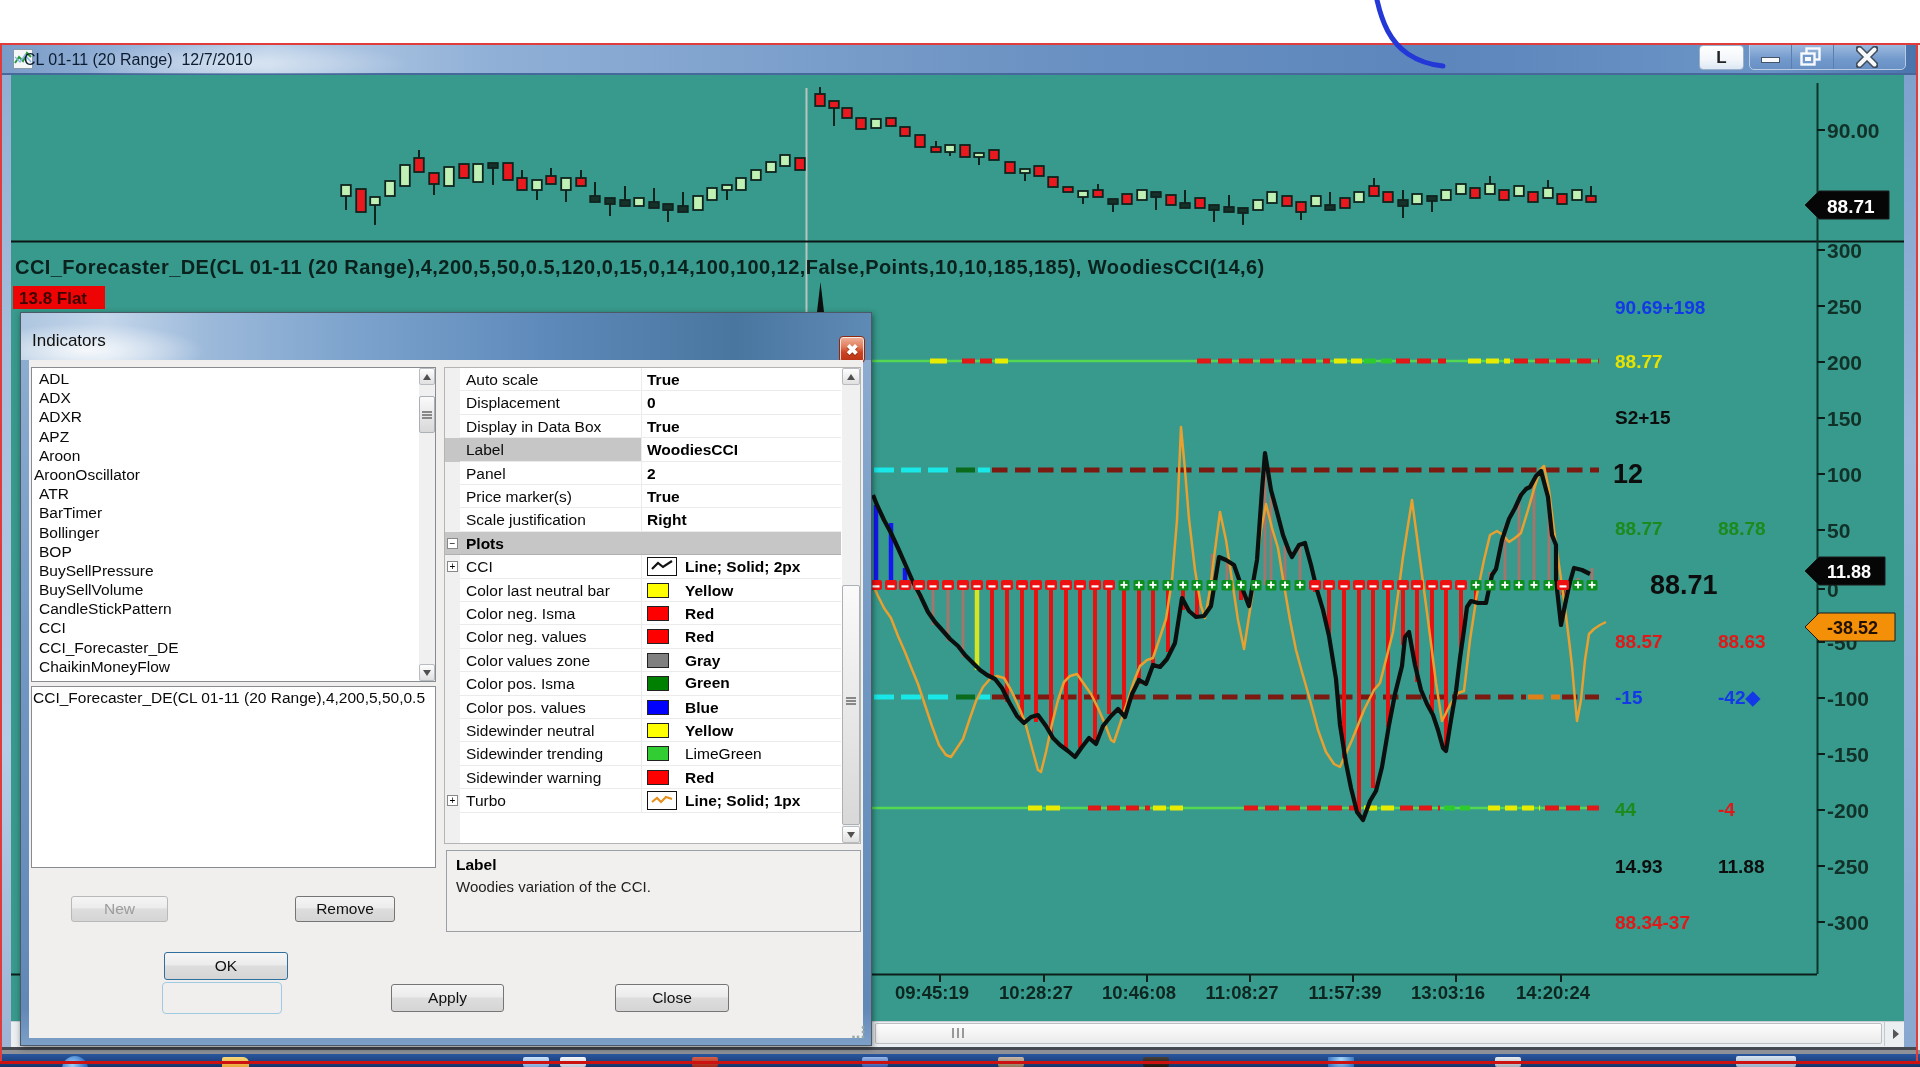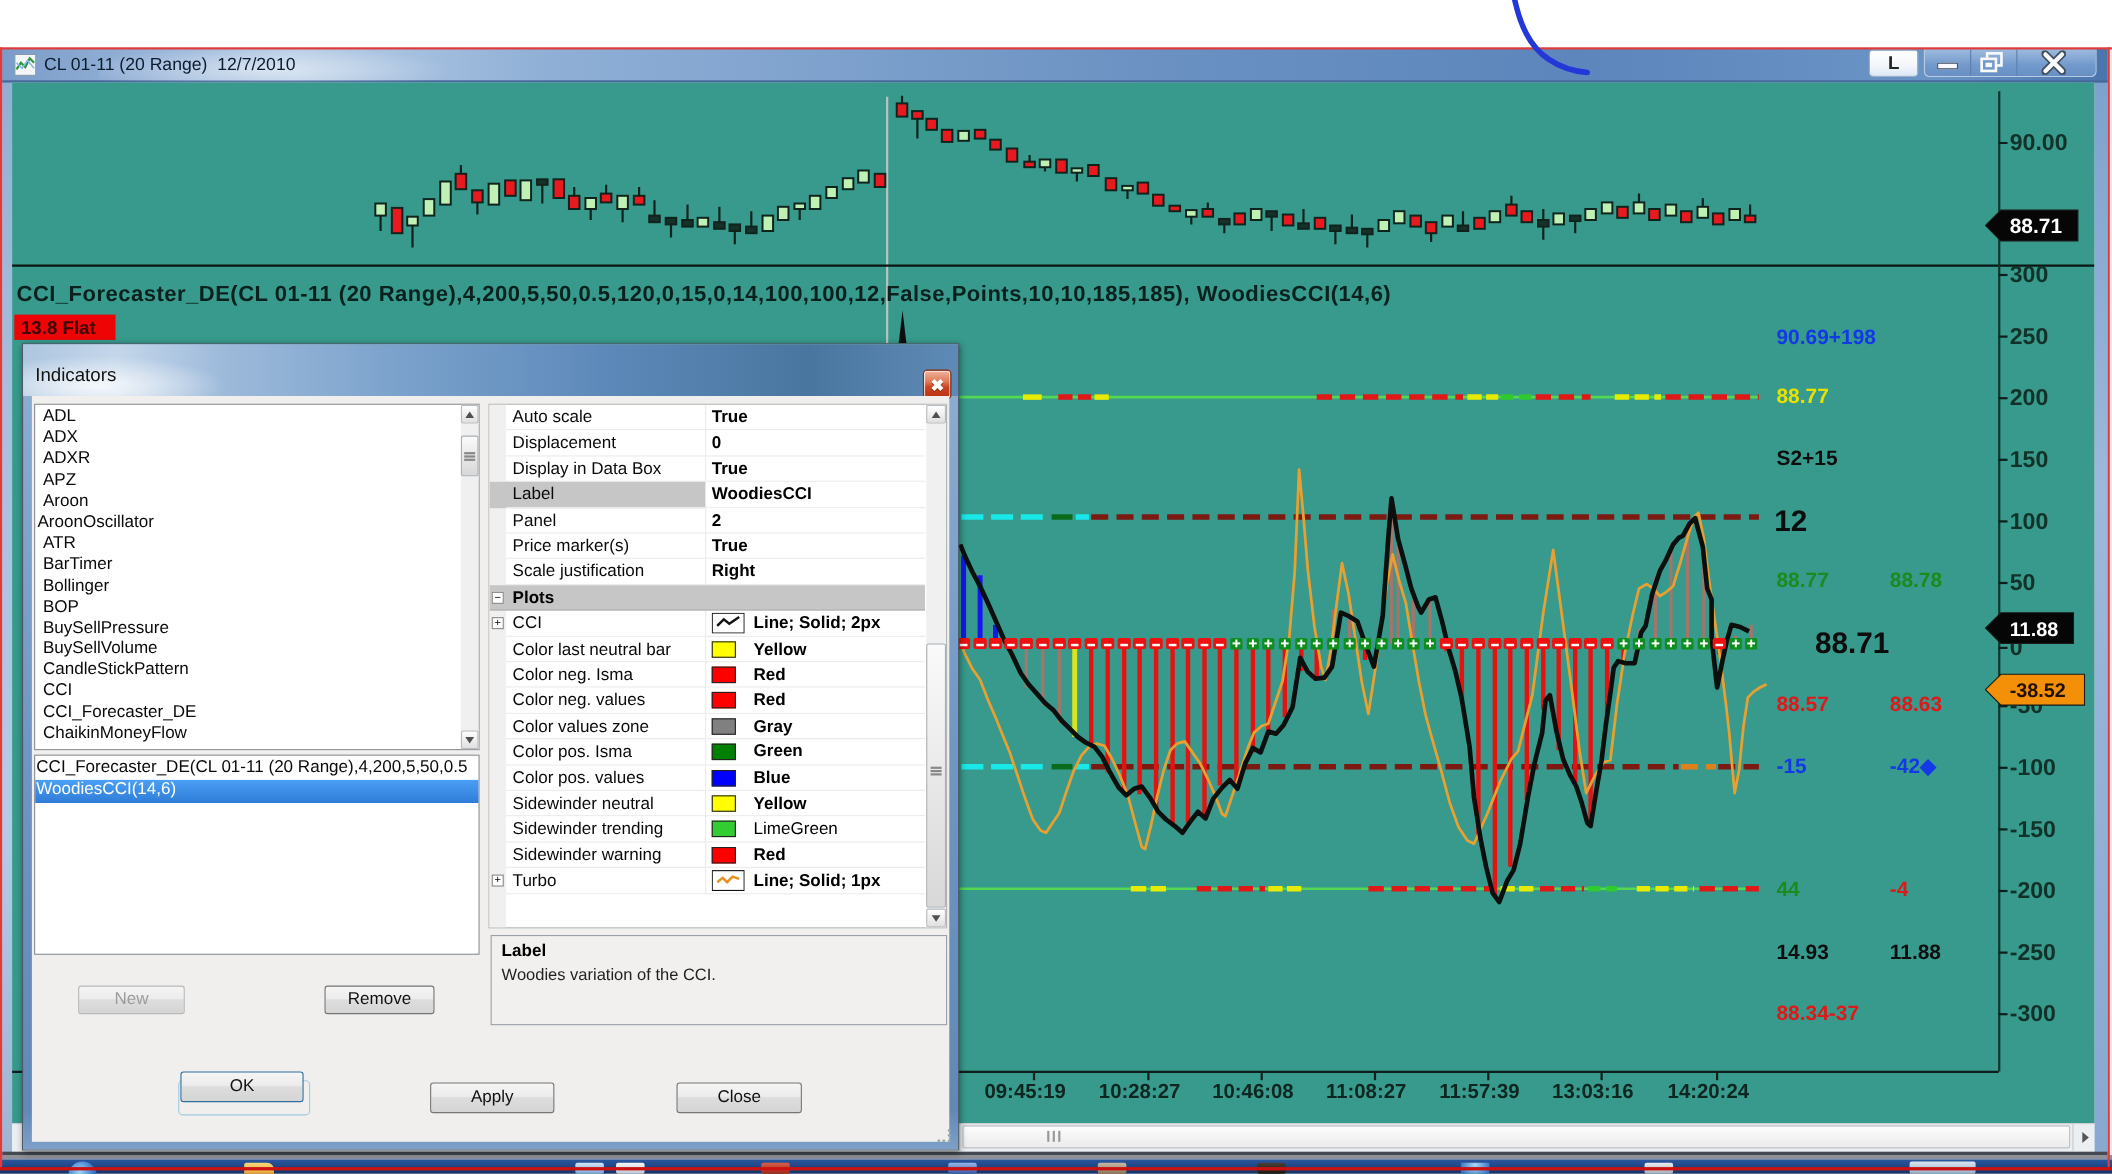--- a/index.html
+++ b/index.html
@@ -19,21 +19,21 @@
 
 <div class="abs" style="left:2px;top:44px;width:1914px;height:31px;background:linear-gradient(90deg,#7a9cc8,#9ab6da 8%,#b7cde6 14%,#8fafd6 26%,#6a91c2 55%,#5c86bc 75%,#6b94c6 92%,#4a74ac)"></div>
 <div class="abs" style="left:2px;top:73px;width:1914px;height:2px;background:#47689a"></div>
 <div class="abs" style="left:90px;top:44px;width:430px;height:30px;background:radial-gradient(ellipse 55% 100% at 35% 65%, rgba(255,255,255,0.5), rgba(255,255,255,0) 72%)"></div>
 
 <svg class="abs" style="left:13px;top:49px" width="20" height="20">
  <rect x="0.5" y="0.5" width="19" height="19" fill="#f4f6f8" stroke="#8899aa"></rect>
  <polyline points="2,14 6,8 10,12 14,4 18,8" fill="none" stroke="#2a9a3a" stroke-width="2"></polyline>
  <polyline points="2,8 7,13 12,6 18,13" fill="none" stroke="#88b8e8" stroke-width="1.4"></polyline>
 </svg>
-<div class="abs" style="left:40px;top:51px;font-size:16px;color:#0c1c30;">CL 01-11 (20 Range)&nbsp; 12/7/2010</div>
+<div class="abs" style="left:24px;top:51px;font-size:16px;color:#0c1c30;">CL 01-11 (20 Range)&nbsp; 12/7/2010</div>
 
 <div class="abs" style="left:1699px;top:45px;width:45px;height:25px;background:linear-gradient(#ffffff,#f2f6fa 60%,#dce8f4);border:1px solid #9ab0c8;border-radius:4px;text-align:center;font-size:17px;font-weight:bold;color:#222;line-height:23px">L</div>
 <div class="abs" style="left:1749px;top:44px;width:157px;height:26px;background:linear-gradient(#9cbade,#7299cc 60%,#6990c4);border:1px solid #b9cce4;border-radius:0 0 5px 5px"></div>
 <div class="abs" style="left:1791px;top:45px;width:1px;height:24px;background:#5a7eae"></div>
 <div class="abs" style="left:1833px;top:45px;width:1px;height:24px;background:#5a7eae"></div>
 <div class="abs" style="left:1761px;top:57px;width:19px;height:6px;background:#f8fafc;border:1px solid #46546a"></div>
 <svg class="abs" style="left:1799px;top:47px" width="26" height="20">
  <rect x="7.5" y="1.5" width="13" height="11" fill="none" stroke="#f8fafc" stroke-width="2.4"></rect>
  <rect x="2.5" y="6.5" width="13" height="11" fill="#7299cc" stroke="#f8fafc" stroke-width="2.4"></rect>
  <rect x="6" y="10" width="6" height="4" fill="#f8fafc"></rect>
@@ -510,21 +510,20 @@
   <div class="abs" style="left:399px;top:56px;width:16px;height:313px;background:#f0f0f0"></div>
   <div class="abs" style="left:399px;top:56px;width:16px;height:17px;background:linear-gradient(#fefefe,#e0e0e0);border:1px solid #b8bcc0;border-radius:2px"></div>
   <div class="abs" style="left:403px;top:62px;width:0;height:0;border-bottom:6px solid #505050;border-left:4.5px solid transparent;border-right:4.5px solid transparent"></div>
   <div class="abs" style="left:399px;top:352px;width:16px;height:17px;background:linear-gradient(#fefefe,#e0e0e0);border:1px solid #b8bcc0;border-radius:2px"></div>
   <div class="abs" style="left:403px;top:358px;width:0;height:0;border-top:6px solid #505050;border-left:4.5px solid transparent;border-right:4.5px solid transparent"></div>
   <div class="abs" style="left:399px;top:84px;width:16px;height:37px;background:linear-gradient(#fafafa,#d8d8d8);border:1px solid #aab0b6;border-radius:2px"></div>
   <div class="abs" style="left:402px;top:99px;width:10px;height:1.5px;background:#888;box-shadow:0 3px #888,0 6px #888"></div>
 
   <div class="abs" style="left:11px;top:374px;width:405px;height:182px;background:#fff;border:1px solid #888c90"></div>
   <div class="abs" style="left:13px;top:377px;width:401px;height:20px;font-size:15.5px;color:#0a0a0a;white-space:nowrap;overflow:hidden">CCI_Forecaster_DE(CL 01-11 (20 Range),4,200,5,50,0.5</div>
-  <div class="abs" style="left:12px;top:397px;width:403px;height:21px;background:linear-gradient(#4aa0f4,#2f7cd8);color:#fff;font-size:15.5px;padding-left:1px">WoodiesCCI(14,6)</div>
 
   <div class="btn" style="left:51px;top:584px;width:97px;height:26px;border-color:#b9b9b9;color:#9c9c9c;line-height:24px">New</div>
   <div class="btn" style="left:275px;top:584px;width:100px;height:26px;line-height:24px">Remove</div>
 
   <div class="abs" style="left:424px;top:55px;width:417px;height:477px;background:#fff;border:1px solid #b4b4b4"></div>
   <div class="abs" style="left:425px;top:56px;width:15px;height:475px;background:#f0f0f0"></div>
   <div class="abs" style="left:425px;top:56px;width:396px;height:475px;overflow:hidden">
     <div class="abs" style="left:196px;top:0;width:1px;height:445px;background:#ebebeb"></div>
     <div style="position:absolute;left:21px;top:3.0px;font-size:15.5px;color:#0a0a0a;white-space:nowrap">Auto scale</div>
       <div style="position:absolute;left:15px;top:22.4px;width:381px;height:1px;background:#ebebeb"></div>
@@ -611,21 +610,21 @@
   <div class="abs" style="left:822px;top:514px;width:18px;height:17px;background:linear-gradient(#fefefe,#e0e0e0);border:1px solid #b8bcc0;border-radius:2px"></div>
   <div class="abs" style="left:827px;top:520px;width:0;height:0;border-top:6px solid #505050;border-left:4.5px solid transparent;border-right:4.5px solid transparent"></div>
   <div class="abs" style="left:822px;top:273px;width:18px;height:240px;background:linear-gradient(#fafafa,#d8d8d8);border:1px solid #aab0b6;border-radius:2px"></div>
   <div class="abs" style="left:826px;top:385px;width:10px;height:1.5px;background:#888;box-shadow:0 3px #888,0 6px #888"></div>
 
   <div class="abs" style="left:426px;top:538px;width:415px;height:82px;background:#f1f0ee;border:1px solid #9aa0a6"></div>
   <div class="abs" style="left:436px;top:544px;font-size:15.5px;font-weight:bold;color:#000">Label</div>
   <div class="abs" style="left:436px;top:566px;font-size:15px;color:#222">Woodies variation of the CCI.</div>
 
   <div class="abs" style="left:142px;top:670px;width:120px;height:32px;border:1px solid #9ecbe2;border-radius:4px"></div>
-  <div class="btn" style="left:144px;top:662px;width:112px;height:28px;border-color:#2f6fa0;line-height:26px">OK</div>
+  <div class="btn" style="left:144px;top:640px;width:124px;height:28px;border-color:#2f6fa0;line-height:26px">OK</div>
   <div class="btn" style="left:371px;top:672px;width:113px;height:28px;line-height:26px">Apply</div>
   <div class="btn" style="left:595px;top:672px;width:114px;height:28px;line-height:26px">Close</div>
 
   <svg class="abs" style="left:832px;top:714px" width="14" height="14">
     <circle cx="11" cy="11" r="1.4" fill="#9aa"></circle>
       <circle cx="6" cy="11" r="1.4" fill="#9aa"></circle>
     <circle cx="11" cy="6" r="1.4" fill="#9aa"></circle>
       <circle cx="1.5" cy="11" r="1.4" fill="#9aa"></circle>
     <circle cx="11" cy="1.5" r="1.4" fill="#9aa"></circle>
   </svg>

